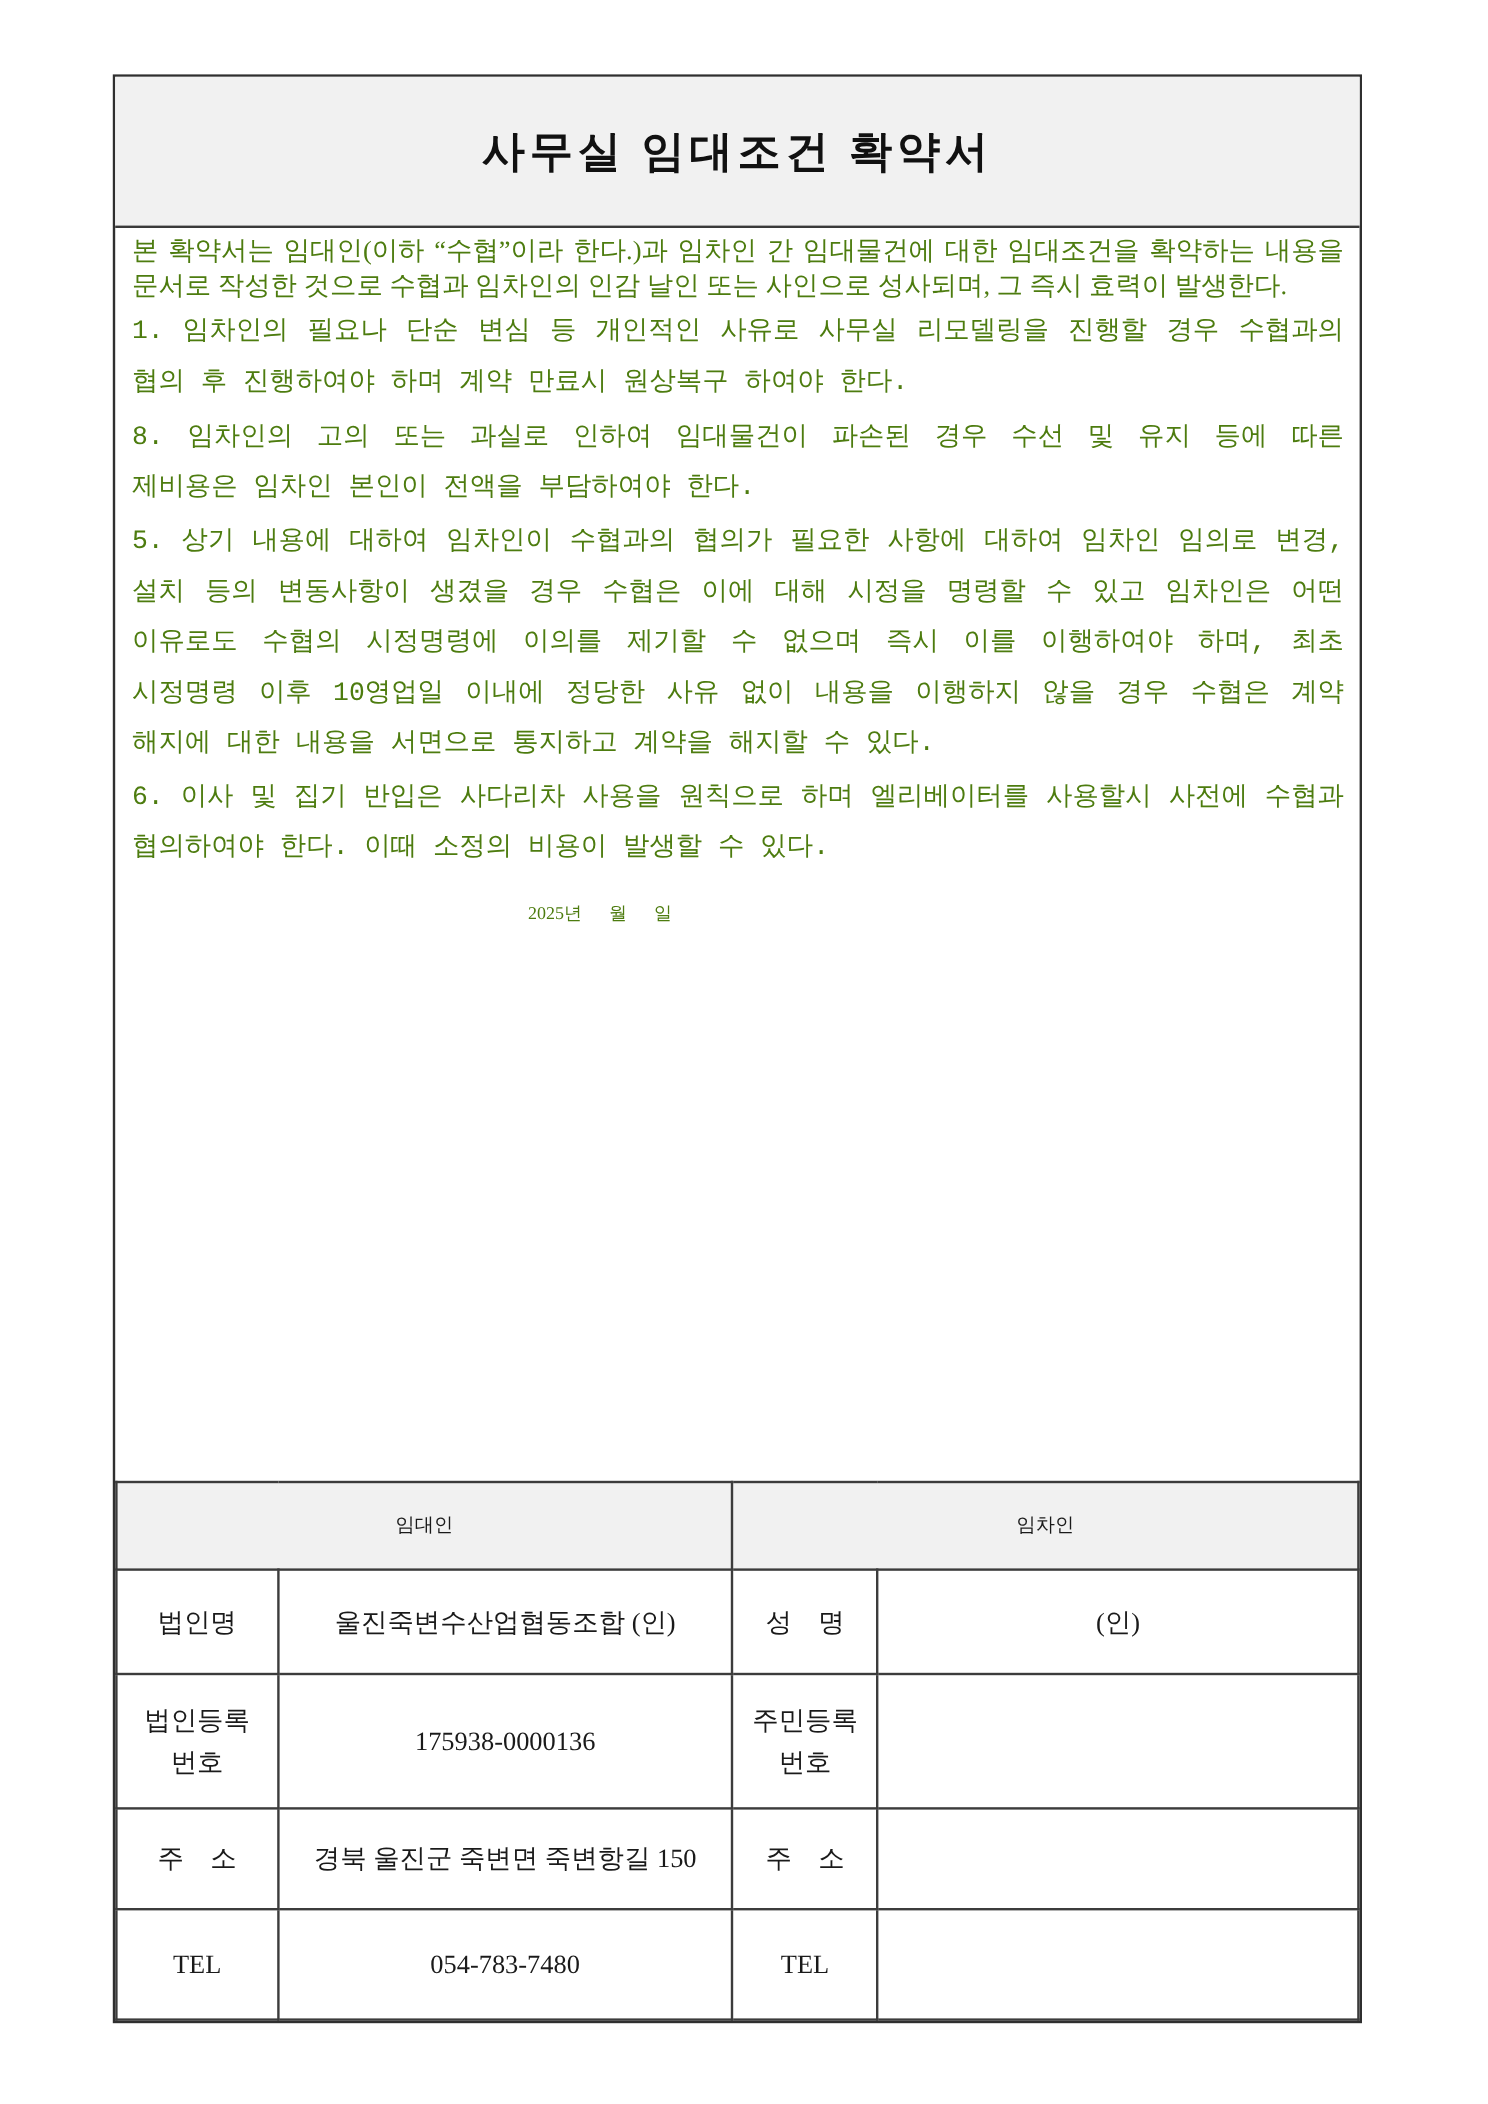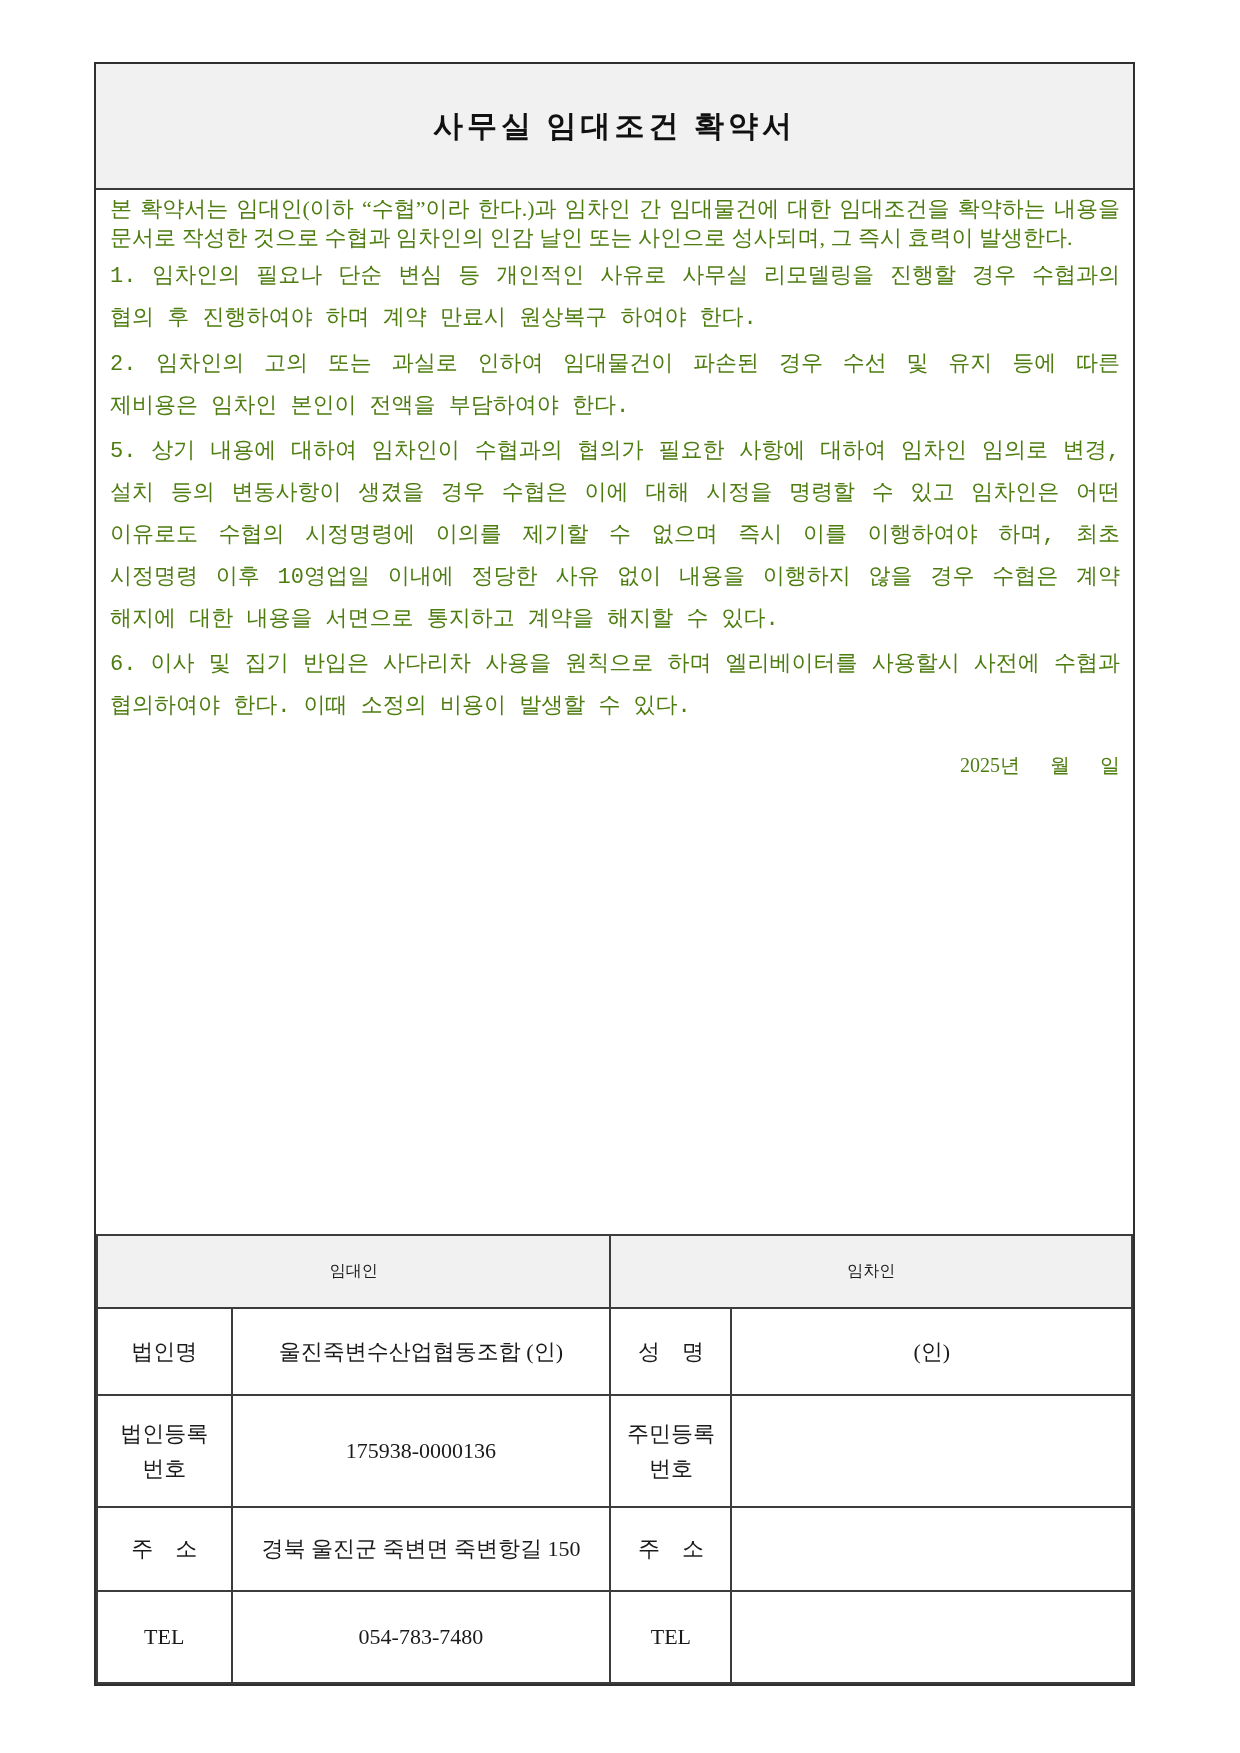--- a/index.html
+++ b/index.html
@@ -23,21 +23,21 @@
     border: 2px solid #2f2f2f;
     background: #ffffff;
   }
   .title-banner {
     height: 126px;
     background: #f1f1f1;
     border-bottom: 2px solid #3a3a3a;
     display: flex;
     align-items: center;
     justify-content: center;
-    font-size: 30px;
+    font-size: 36px;
     font-weight: bold;
     letter-spacing: 4px;
     color: #111;
   }
   .body-area {
     height: 1044px;
     padding: 5px 13px 0 14px;
     font-size: 22px;
     text-align: justify;
     overflow: hidden;
@@ -49,23 +49,23 @@
   }
   .clause {
     margin-top: 4px;
     line-height: 1.9;
     word-break: keep-all;
     font-family: Liberation Mono, monospace;
   }
   .date-line {
     margin-top: 24px;
     padding-left: 330px;
-    text-align: right;
+    text-align: left;
     white-space: pre-wrap;
-    font-size: 20px;
+    font-size: 15px;
   }
   table.sig {
     width: 100%;
     border-collapse: collapse;
     table-layout: fixed;
     font-size: 22px;
   }
   table.sig th, table.sig td {
     border: 2px solid #3c3c3c;
     text-align: center;
@@ -94,21 +94,21 @@
 
 <div class="page">
   <div class="frame">
 
     <div class="title-banner">사무실 임대조건 확약서</div>
 
     <div class="body-area">
       <p class="intro">본 확약서는 임대인(이하 “수협”이라 한다.)과 임차인 간 임대물건에 대한 임대조건을 확약하는 내용을 문서로 작성한 것으로 수협과 임차인의 인감 날인 또는 사인으로 성사되며, 그 즉시 효력이 발생한다.</p>
 
       <p class="clause">1. 임차인의 필요나 단순 변심 등 개인적인 사유로 사무실 리모델링을 진행할 경우 수협과의 협의 후 진행하여야 하며 계약 만료시 원상복구 하여야 한다.</p>
-      <p class="clause">2. 임차인의 고의 또는 과실로 인하여 임대물건이 파손된 경우 수선 및 유지 등에 따른 제비용은 임차인 본인이 전액을 부담하여야 한다.</p>
+      <p class="clause">8. 임차인의 고의 또는 과실로 인하여 임대물건이 파손된 경우 수선 및 유지 등에 따른 제비용은 임차인 본인이 전액을 부담하여야 한다.</p>
       <p class="clause">5. 상기 내용에 대하여 임차인이 수협과의 협의가 필요한 사항에 대하여 임차인 임의로 변경, 설치 등의 변동사항이 생겼을 경우 수협은 이에 대해 시정을 명령할 수 있고 임차인은 어떤 이유로도 수협의 시정명령에 이의를 제기할 수 없으며 즉시 이를 이행하여야 하며, 최초 시정명령 이후 10영업일 이내에 정당한 사유 없이 내용을 이행하지 않을 경우 수협은 계약 해지에 대한 내용을 서면으로 통지하고 계약을 해지할 수 있다.</p>
       <p class="clause">6. 이사 및 집기 반입은 사다리차 사용을 원칙으로 하며 엘리베이터를 사용할시 사전에 수협과 협의하여야 한다. 이때 소정의 비용이 발생할 수 있다.</p>
 
       <div class="date-line">2025년      월      일</div>
     </div>
 
     <table class="sig">
       <colgroup>
         <col class="col-label-l">
         <col class="col-value-l">

